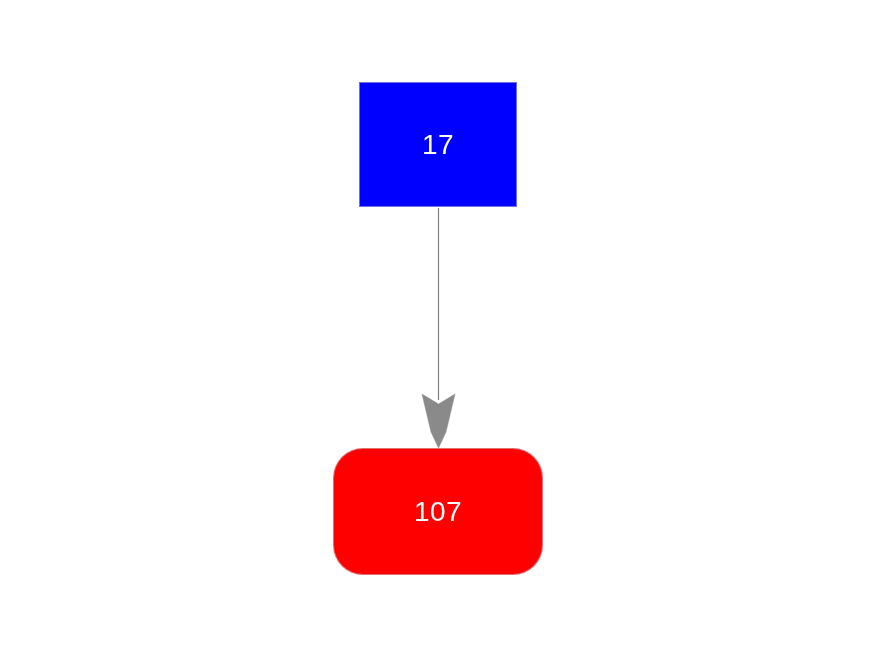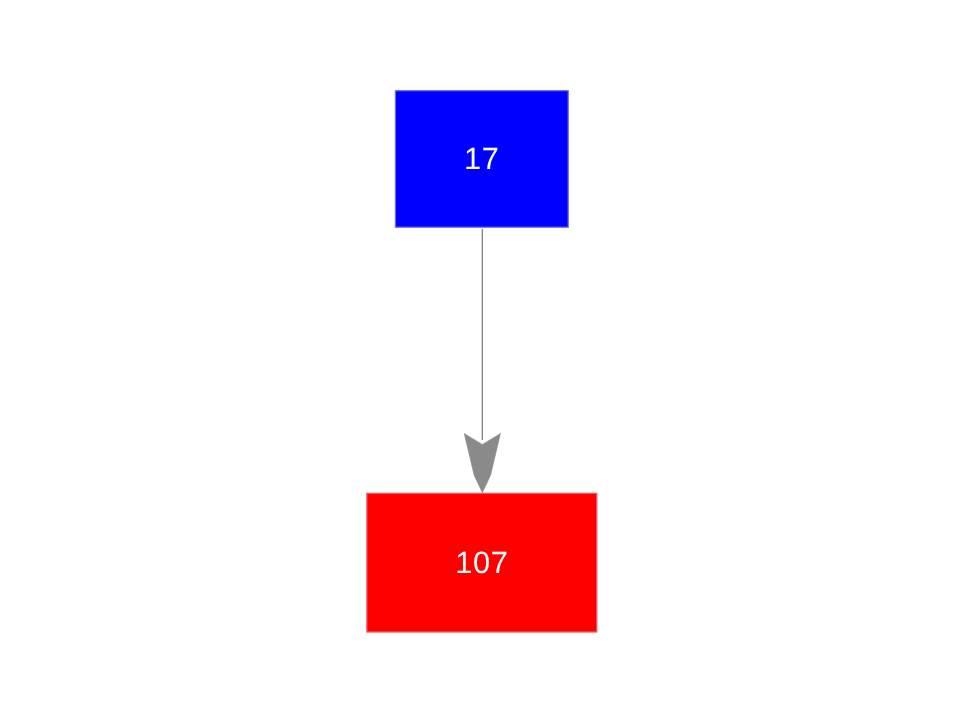--- a/index.html
+++ b/index.html
@@ -41,20 +41,21 @@
     width: 158px;
     height: 125px;
     background: #0000ff;
   }
   #node-107 {
     left: 333px;
     top: 448px;
     width: 210px;
     height: 127px;
     background: #ff0000;
+    border-radius: 30px;
   }
   .edge-layer {
     position: absolute;
     left: 0;
     top: 0;
     width: 875px;
     height: 656px;
     pointer-events: none;
   }
 </style>

